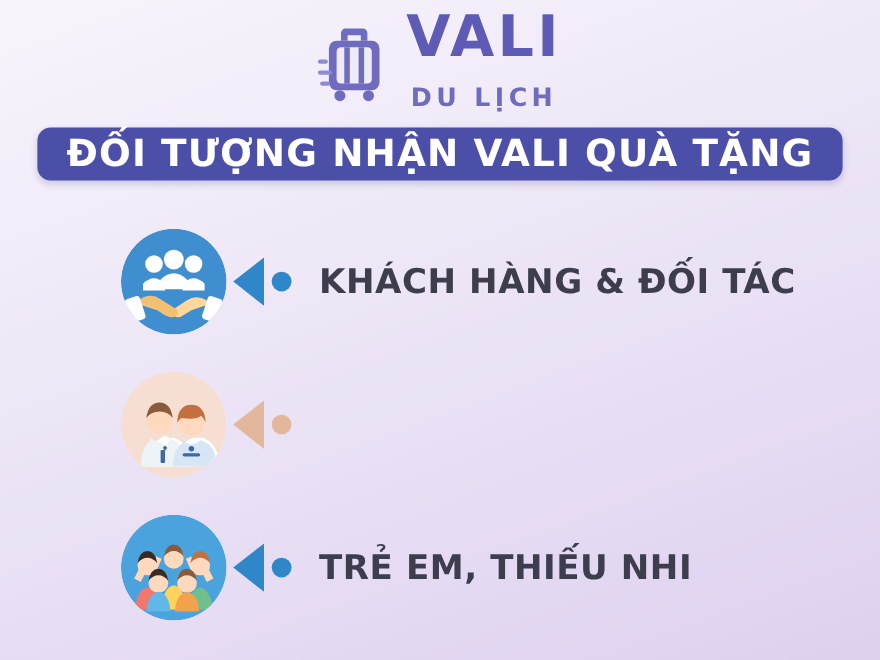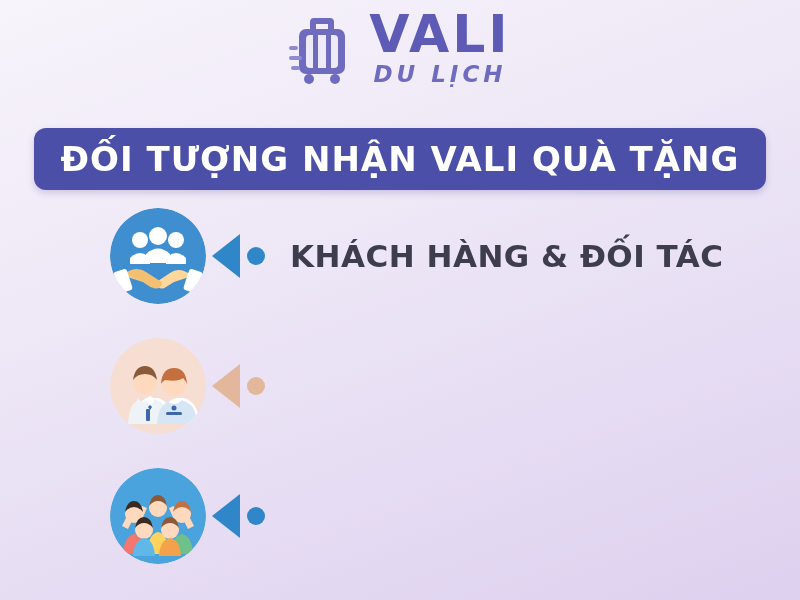--- a/index.html
+++ b/index.html
@@ -42,36 +42,35 @@
     line-height: 1;
   }
   #logo-main {
     font-size: 52px;
     font-weight: bold;
     letter-spacing: 3px;
     color: #5d5bb5;
     font-family: "DejaVu Sans", sans-serif;
   }
   #logo-sub {
-    margin-top: 3px;
+    margin-top: 18px;
     font-size: 23px;
     font-weight: bold;
     letter-spacing: 4px;
     color: #6f6cc0;
     font-family: "DejaVu Sans", sans-serif;
-    font-style: italic;
   }
 
   
   #title-banner {
     position: absolute;
     left: 34px;
-    top: 128px;
+    top: 116px;
     width: 732px;
-    height: 62px;
+    height: 48px;
     background: #4b4fa8;
     border-radius: 12px;
     display: flex;
     align-items: center;
     justify-content: center;
     box-shadow: 0 3px 7px rgba(70,60,140,0.22);
   }
   #title-text {
     color: #ffffff;
     font-size: 34px;
@@ -249,15 +248,16 @@
         <path d="M23 88 q1 -16 11 -18 q10 2 11 18 z" fill="#5fb8e8"></path>
         <path d="M49 88 q1 -16 11 -18 q10 2 11 18 z" fill="#f3a24b"></path>
       </svg>
     </span>
     <span class="arrow-wrap">
       <svg viewBox="0 0 62 60" width="62" height="60">
         <path d="M2 30 L30 8 L30 52 Z" fill="#2f86c9"></path>
         <circle cx="46" cy="30" r="9" fill="#2f86c9"></circle>
       </svg>
     </span>
+    <span class="row-label">TRẺ EM, THIẾU NHI</span>
   </div>
 
 </div>
 
 </body></html>

